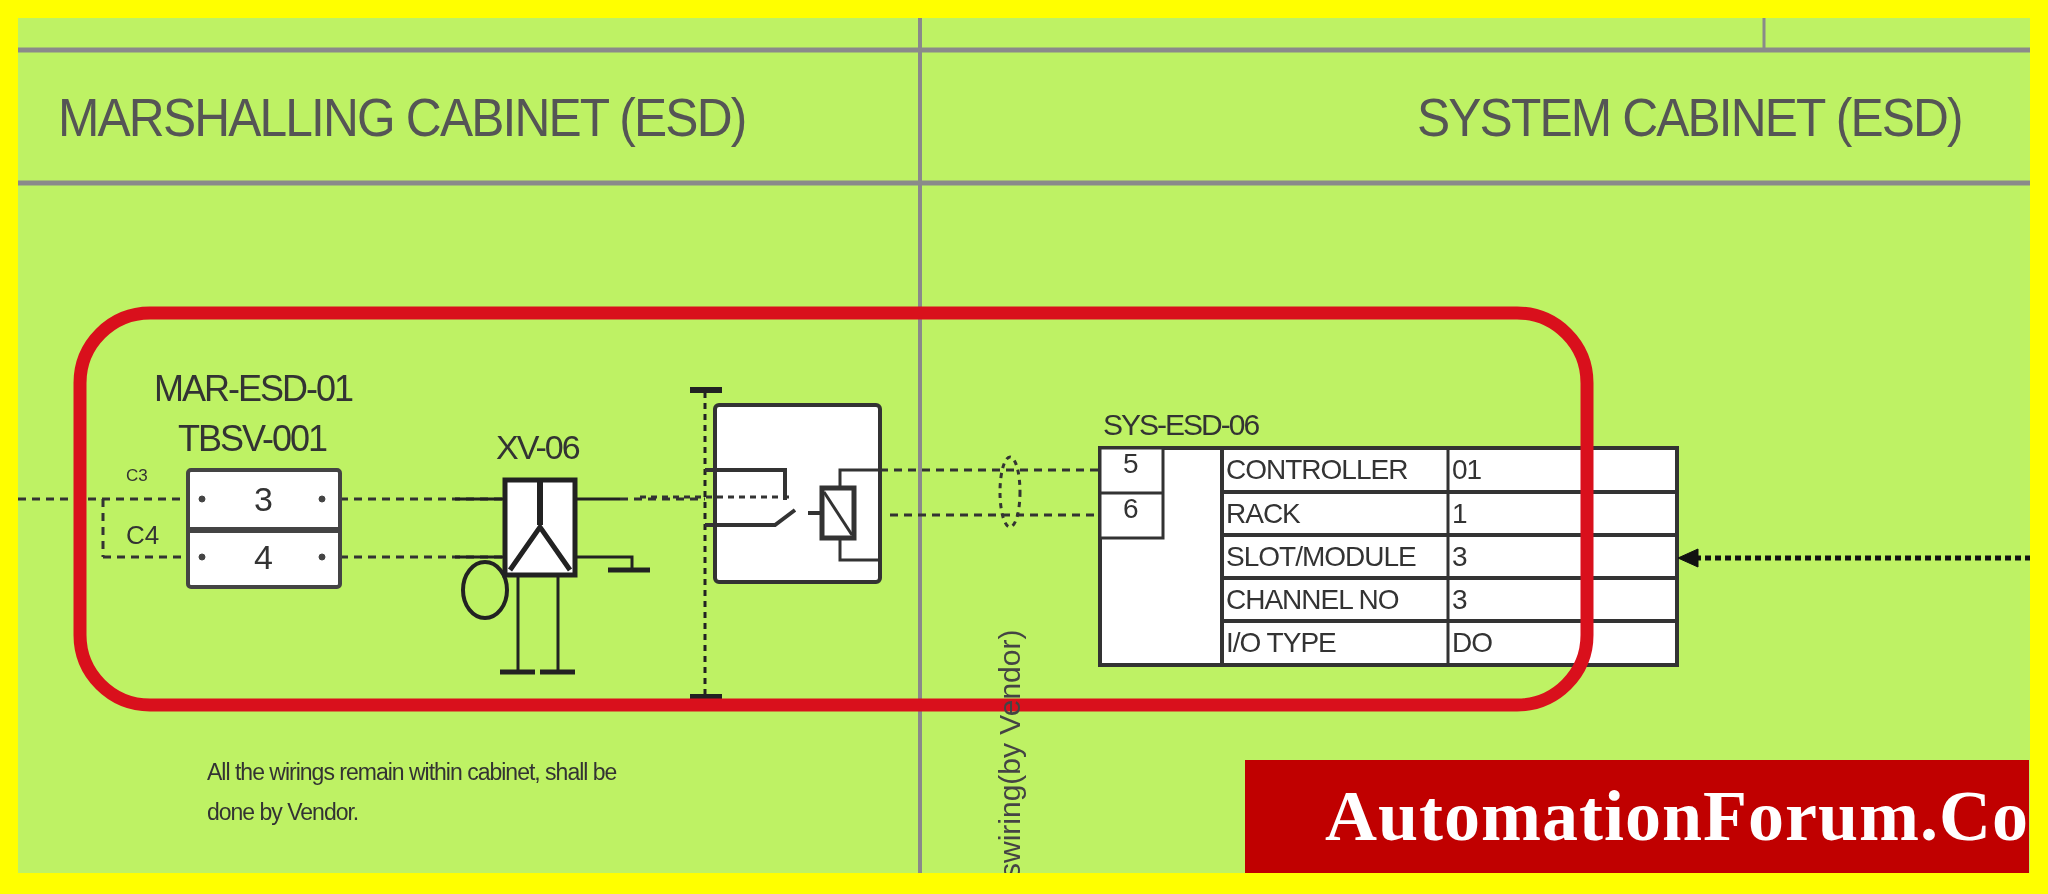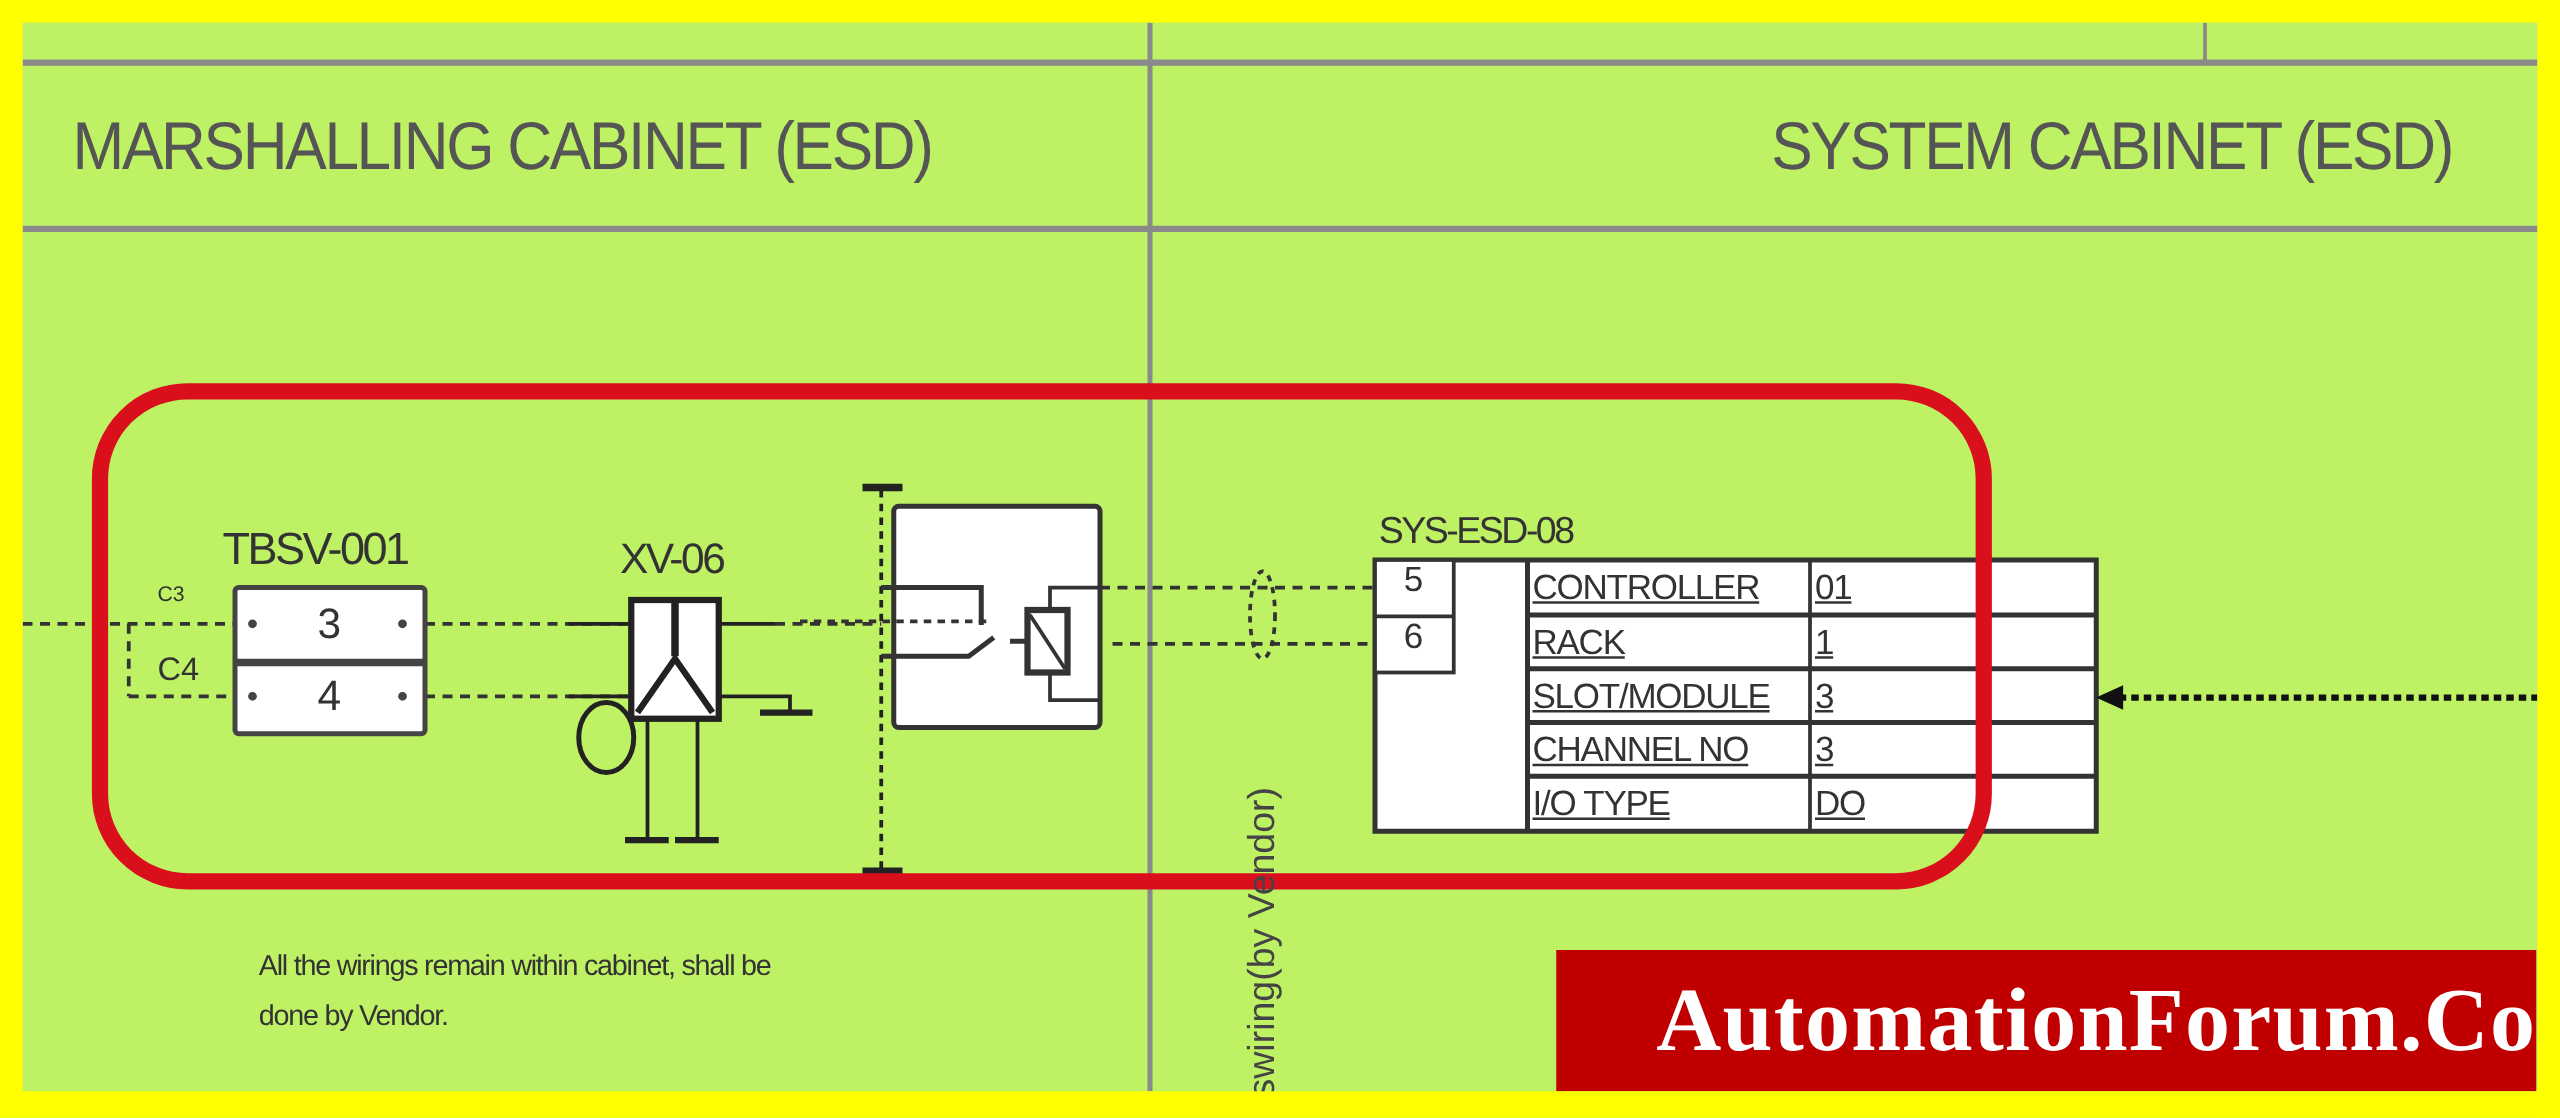--- a/index.html
+++ b/index.html
@@ -3,21 +3,21 @@
 <meta charset="utf-8">
 <style>
   html, body { margin: 0; padding: 0; background: #ffff00; }
   body { width: 2048px; height: 894px; overflow: hidden; position: relative; font-family: "Liberation Sans", sans-serif; }
   .frame { position: absolute; left: 18px; top: 18px; width: 2012px; height: 855px; background: #bef264; overflow: hidden; }
   svg { position: absolute; left: 0; top: 0; }
   .hdr { position: absolute; font-family: "Liberation Sans", sans-serif; color: #555; font-size: 54px; letter-spacing: -2px; transform: scaleX(0.92); transform-origin: left top; white-space: nowrap; }
   .lbl { position: absolute; font-family: "Liberation Sans", sans-serif; color: #333; white-space: nowrap; }
   .note { position: absolute; font-family: "Liberation Sans", sans-serif; color: #333; font-size: 23px; line-height: 40px; letter-spacing: -1px; }
   .vtext { position: absolute; font-family: "Liberation Sans", sans-serif; color: #444; font-size: 30px; transform: rotate(-90deg); transform-origin: left top; white-space: nowrap; }
-  .cell { position: absolute; font-family: "Liberation Sans", sans-serif; color: #333; font-size: 28px; letter-spacing: -1px; white-space: nowrap; line-height: 43px; text-decoration: underline; }
+  .cell { position: absolute; font-family: "Liberation Sans", sans-serif; color: #333; font-size: 28px; letter-spacing: -1px; white-space: nowrap; line-height: 43px; }
   .watermark { position: absolute; left: 1227px; top: 742px; width: 784px; height: 113px; background: #c00000; display: flex; align-items: center; justify-content: flex-end; }
   .watermark span { font-family: "Liberation Serif", serif; font-weight: bold; color: #ffffff; font-size: 72px; letter-spacing: 1px; }
 </style>
 </head>
 <body>
 
 <div class="frame">
 
   <svg width="2012" height="855" viewBox="18 18 2012 855">
 
@@ -104,28 +104,29 @@
       <line x1="1695" y1="558" x2="2030" y2="558" stroke-width="5" stroke-dasharray="6 4"></line>
       <polygon points="1678,558 1698,549 1698,567"></polygon>
     </g>
 
     <rect x="80" y="313" width="1507" height="392" rx="70" ry="70" fill="none" stroke="#d9101c" stroke-width="13"></rect>
   </svg>
 
   <div class="hdr" style="left:40px; top:68px;">MARSHALLING CABINET (ESD)</div>
   <div class="hdr" style="left:1399px; top:68px;">SYSTEM CABINET (ESD)</div>
 
+  <div class="lbl" style="left:136px; top:350px; font-size:36px; letter-spacing:-2px;">MAR-ESD-01</div>
   <div class="lbl" style="left:160px; top:400px; font-size:36px; letter-spacing:-2px;">TBSV-001</div>
   <div class="lbl" style="left:108px; top:448px; font-size:17px;">C3</div>
   <div class="lbl" style="left:108px; top:502px; font-size:26px;text-align:right;">C4</div>
   <div class="lbl" style="left:236px; top:462px; font-size:34px;">3</div>
   <div class="lbl" style="left:236px; top:520px; font-size:34px;">4</div>
   <div class="lbl" style="left:478px; top:410px; font-size:34px; letter-spacing:-2px;">XV-06</div>
 
-  <div class="lbl" style="left:1085px; top:390px; font-size:30px; letter-spacing:-2px;">SYS-ESD-08</div>
+  <div class="lbl" style="left:1085px; top:390px; font-size:30px; letter-spacing:-2px;">SYS-ESD-06</div>
   <div class="lbl" style="left:1105px; top:430px; font-size:28px;">5</div>
   <div class="lbl" style="left:1105px; top:475px; font-size:28px;">6</div>
 
   <div class="cell" style="left:1208px; top:430px;">CONTROLLER</div>
   <div class="cell" style="left:1434px; top:430px;">01</div>
   <div class="cell" style="left:1208px; top:474px;">RACK</div>
   <div class="cell" style="left:1434px; top:474px;">1</div>
   <div class="cell" style="left:1208px; top:517px;">SLOT/MODULE</div>
   <div class="cell" style="left:1434px; top:517px;">3</div>
   <div class="cell" style="left:1208px; top:560px;">CHANNEL NO</div>

